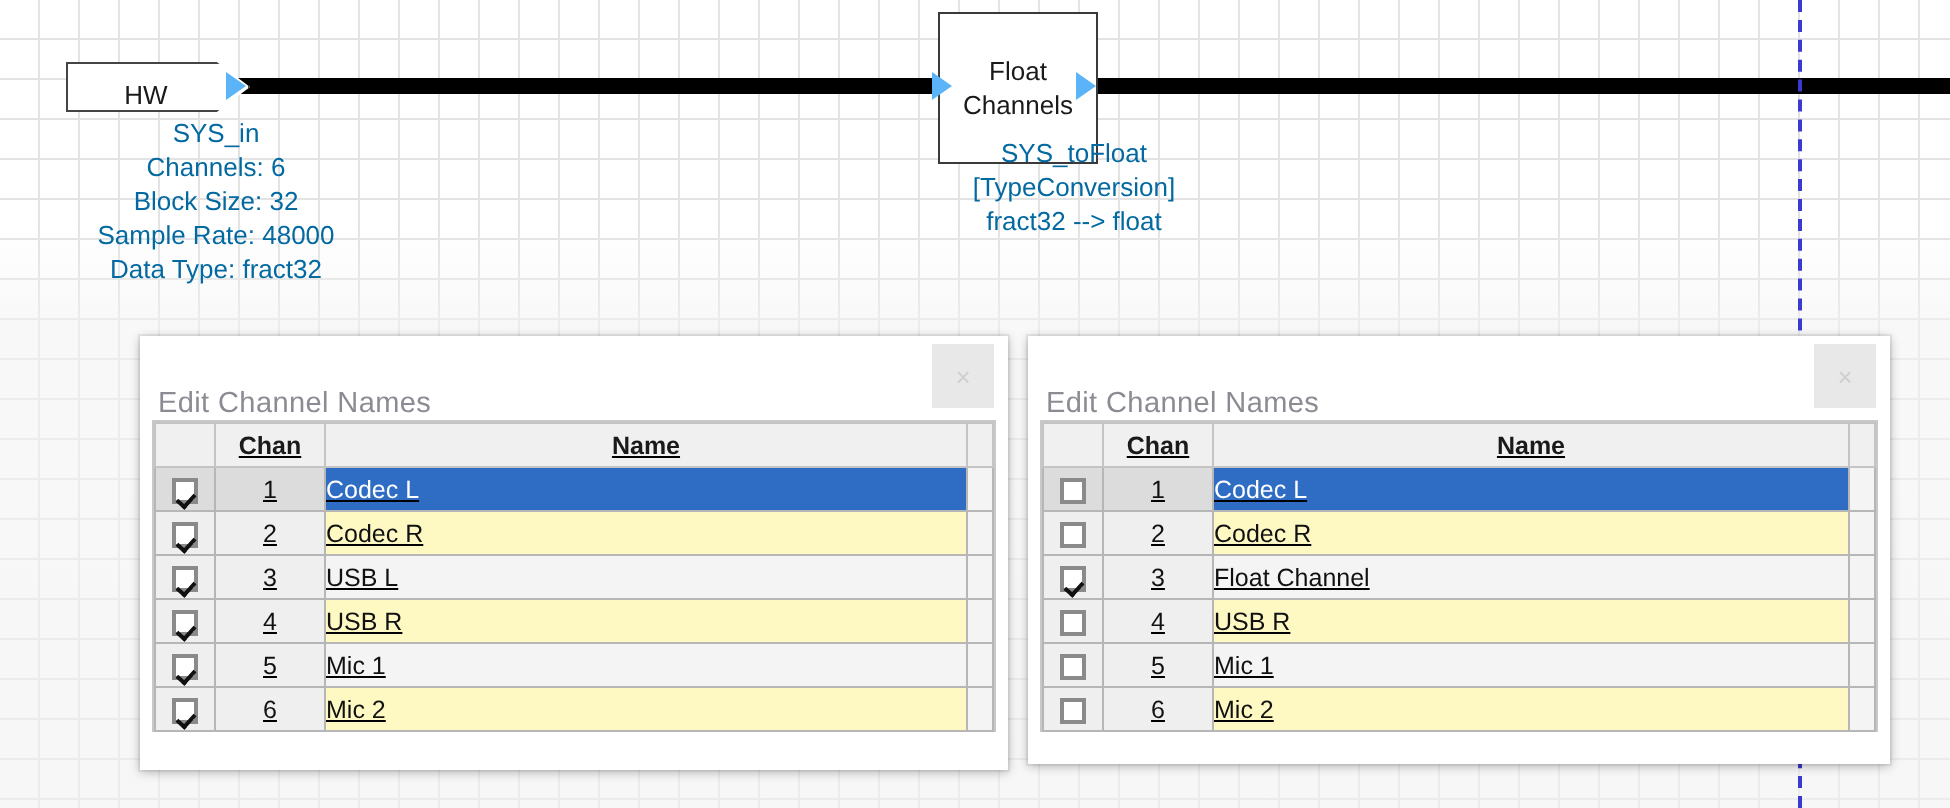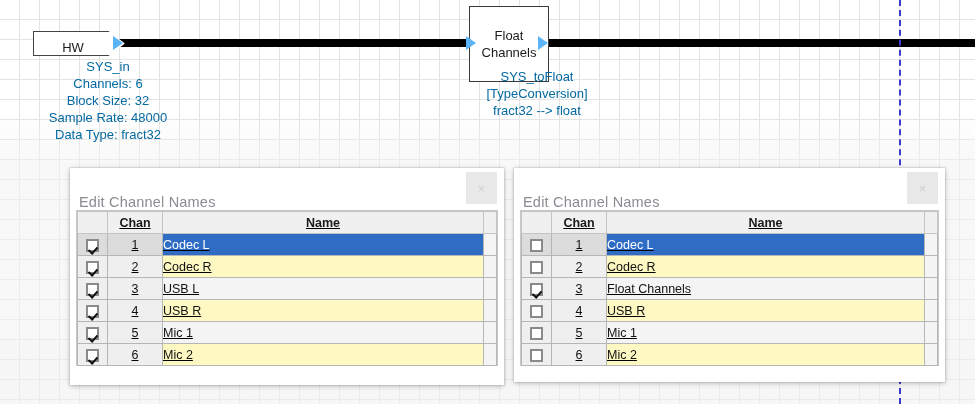--- a/index.html
+++ b/index.html
@@ -255,21 +255,21 @@
           </tr>
           <tr class="odd">
             <td class="c-chk"><span class="cb"></span></td>
             <td class="c-num">2</td>
             <td class="c-name">Codec R</td>
             <td class="c-sb"></td>
           </tr>
           <tr class="even">
             <td class="c-chk"><span class="cb on"></span></td>
             <td class="c-num">3</td>
-            <td class="c-name">Float Channels</td>
+            <td class="c-name">Float Channel</td>
             <td class="c-sb"></td>
           </tr>
           <tr class="odd">
             <td class="c-chk"><span class="cb"></span></td>
             <td class="c-num">4</td>
             <td class="c-name">USB R</td>
             <td class="c-sb"></td>
           </tr>
           <tr class="even">
             <td class="c-chk"><span class="cb"></span></td>

